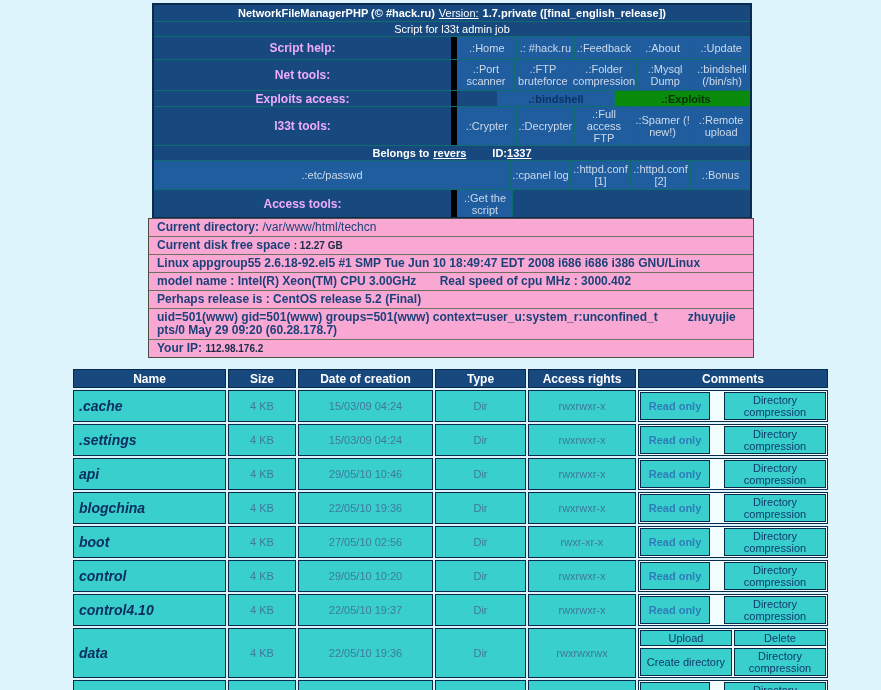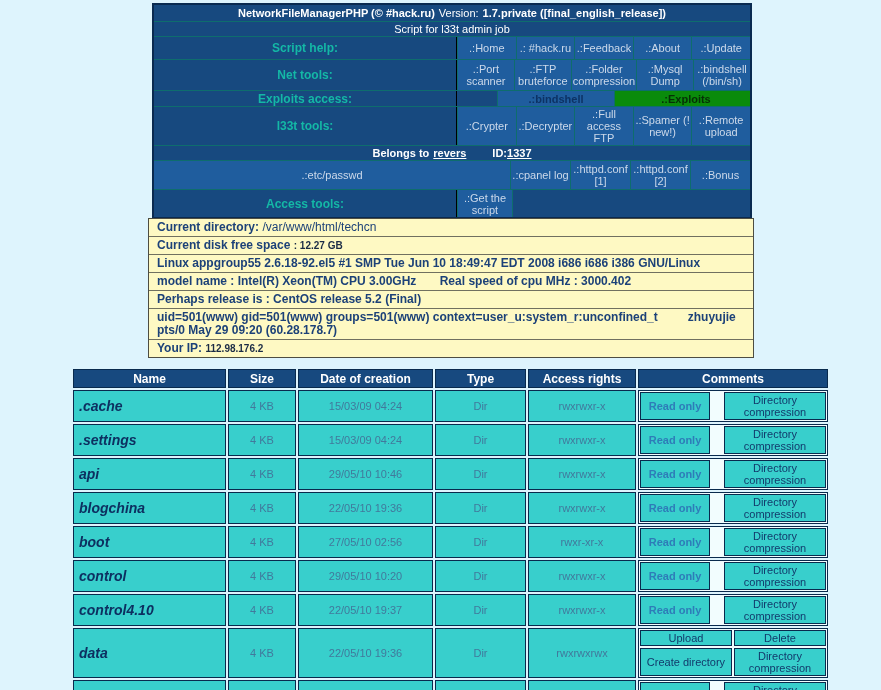--- a/index.html
+++ b/index.html
@@ -10,25 +10,25 @@
   }
   
   .shell-menu{
     position:absolute;left:152px;top:3px;width:600px;
     box-sizing:border-box;border:2px solid #0a2a50;background:#17497f;
   }
   .m-row{display:flex;border-top:1px solid #0e6d6d;box-sizing:border-box;}
   .m-row:first-child{border-top:none;}
   .m-full{justify-content:center;align-items:center;color:#fff;font-size:11px;}
   .r-title{height:16px;font-weight:bold;}
-  .r-title .ver-label{font-weight:normal;margin:0 4px;}
+  .r-title .ver-label{font-weight:normal;margin:0 4px;text-decoration:underline;}
   .r-sub{height:15px;}
   .m-label{
     flex:0 0 303px;display:flex;align-items:center;justify-content:center;
-    color:#14b8a6;font-weight:bold;font-size:12px;border-right:1px solid #000000;
+    color:#f0abfc;font-weight:bold;font-size:12px;border-right:6px solid #000000;
     box-sizing:border-box;
   }
   .m-btn{
     flex:1 1 0;background:#1f5d9e;border-left:1px solid #0e6d6d;
     color:#ccd9ea;font-size:11px;line-height:12px;text-align:center;
     display:flex;align-items:center;justify-content:center;
     padding:1px 1px;box-sizing:border-box;cursor:pointer;
   }
   .m-btn:first-of-type{border-left:none;}
   .r-help{min-height:23px;}
@@ -42,21 +42,21 @@
   .r-config{min-height:29px;}
   .r-traffic{min-height:28px;}
   .btn-dark{color:#0d3264;font-weight:bold;}
   .btn-green{background:#0a8b0b;color:#063006;font-weight:bold;padding-left:8px;}
   .btn-wide{flex:0 0 356px;}
   .btn-sm{flex:0 0 55px;}
   .m-filler{flex:1 1 0;background:#17497f;border-left:1px solid #0e6d6d;}
   
   .sysinfo{
     position:absolute;left:148px;top:218px;width:606px;box-sizing:border-box;
-    background:#fef9c3;border:1px solid #4d4d42;
+    background:#f9a8d4;border:1px solid #4d4d42;
   }
   .s-row{
     border-bottom:1px solid #707060;padding:2px 4px 2px 8px;
     font-size:12px;line-height:13px;color:#1c4178;font-weight:bold;
   }
   .s-row:last-child{border-bottom:none;}
   .s-val{font-weight:normal;}
   .s-small{font-size:10px;color:#1a2b45;}
   
   .file-table{position:absolute;left:73px;top:369px;width:755px;}

